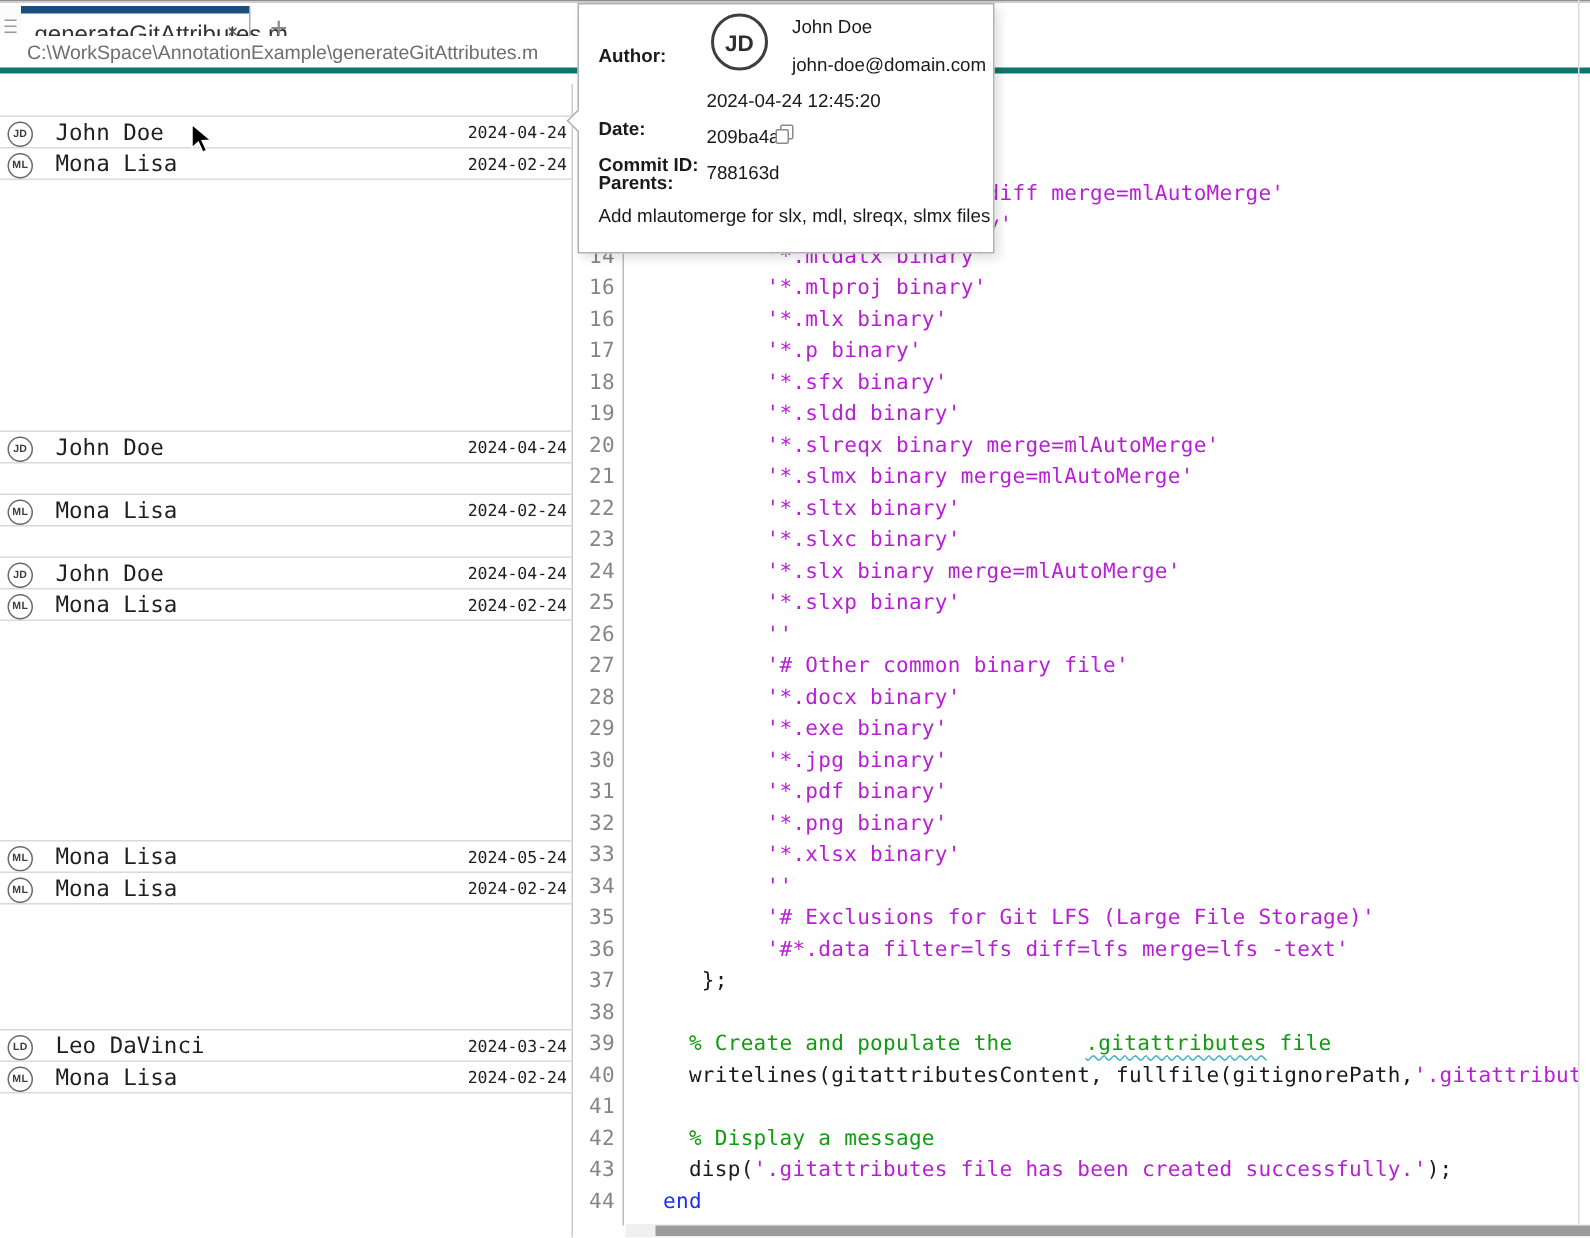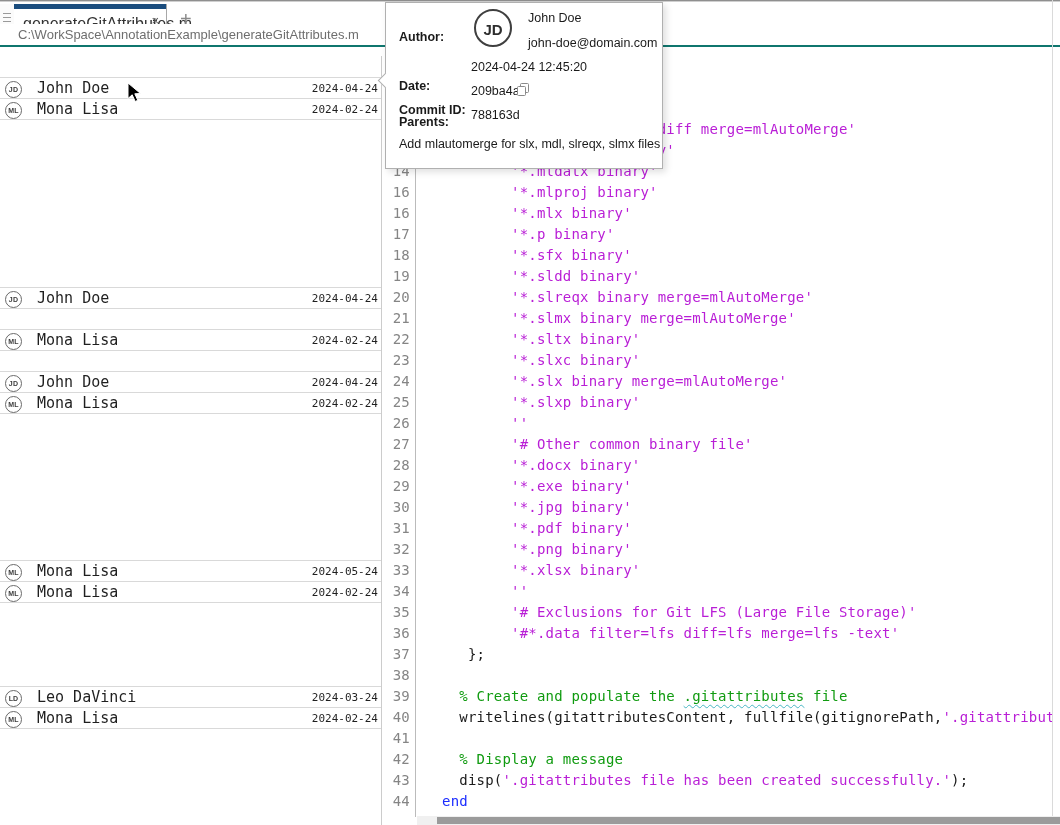--- a/index.html
+++ b/index.html
@@ -17,21 +17,21 @@
   .grip .bar{position:absolute;left:3px;width:8px;height:1px;background:#9a9a9a;}
   .tab-active{
     position:absolute;left:14px;top:2px;width:153px;height:31px;background:#ffffff;
     border-right:1px solid #a8a8a8;box-sizing:border-box;
   }
   .tab-accent{position:absolute;left:0;top:0;width:100%;height:5px;background:var(--accent,#1b4d7e);}
   .tab-label{position:absolute;left:9px;top:11px;font-size:16px;color:#333333;white-space:nowrap;}
   .tab-close{position:absolute;right:7px;top:10px;font-size:13px;color:#5a5a5a;line-height:14px;}
   .tab-plus{position:absolute;left:168px;top:2px;width:36px;height:31px;}
   .plus-glyph{position:absolute;left:12px;top:4px;font-size:20px;font-weight:300;color:#8a8a8a;}
-  .pathbar{position:absolute;left:0;top:24px;width:1060px;height:21px;background:#ffffff;border-bottom:2px solid #0f766e;}
+  .pathbar{position:absolute;left:0;top:24px;width:1060px;height:21px;background:#ffffff;border-bottom:4px solid #0f766e;}
   .path-text{position:absolute;left:18px;top:3px;font-size:13px;color:#6e6e6e;white-space:nowrap;}
   .right-edge{position:absolute;left:1052px;top:0;width:1px;height:825px;background:#dadada;}
   
   .blame-panel{position:absolute;left:0;top:56px;width:382px;height:769px;background:#ffffff;border-right:1px solid #cccccc;box-sizing:border-box;}
   .blame-row{position:absolute;left:0;width:381px;height:22px;box-sizing:border-box;border-top:1px solid #d9d9d9;}
   .blame-row.grp-end{border-bottom:1px solid #d9d9d9;}
   .blame-avatar{
     position:absolute;left:5px;top:3px;width:15px;height:15px;border:1px solid #6a6a6a;border-radius:50%;
     font-size:7px;font-weight:bold;color:#3c3c3c;text-align:center;line-height:15px;letter-spacing:0.2px;background:#fff;
   }
@@ -47,21 +47,21 @@
   .code-line{
     height:21px;line-height:21px;padding-left:25px;white-space:pre;
     font-family:"DejaVu Sans Mono",monospace;font-size:14px;letter-spacing:0.2px;color:#1a1a1a;
   }
   .tok-plain{color:#1a1a1a;}
   .tok-string{color:var(--string-color,#b91ed6);}
   .tok-comment{color:var(--comment-color,#109b10);}
   .tok-keyword{color:var(--keyword-color,#1b2cff);}
   .tok-comment-misspell{
     color:var(--comment-color,#109b10);
-    text-decoration:underline wavy #49b6c4 1px;text-underline-offset:3px;
+    text-decoration:underline wavy #49b6c4 1px;text-underline-offset:3px;margin-left:40px;
   }
   
   .hscroll-track{position:absolute;left:417px;top:816px;width:643px;height:9px;background:#f0f0f0;}
   .hscroll-thumb{position:absolute;left:20px;top:1px;width:623px;height:7px;background:#9b9b9b;}
   
   .tooltip{
     position:absolute;left:385px;top:2px;width:276px;height:165px;background:#ffffff;
     border:1px solid #b0b0b0;box-shadow:3px 3px 7px rgba(0,0,0,0.13);z-index:50;font-size:12.5px;color:#1a1a1a;
   }
   .tooltip .notch{

